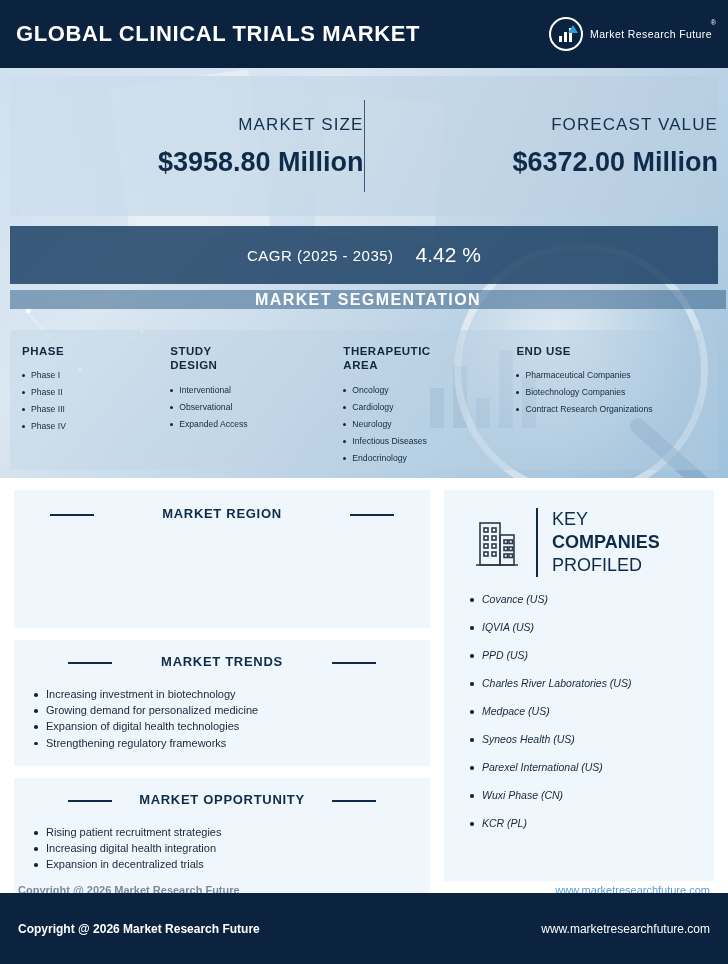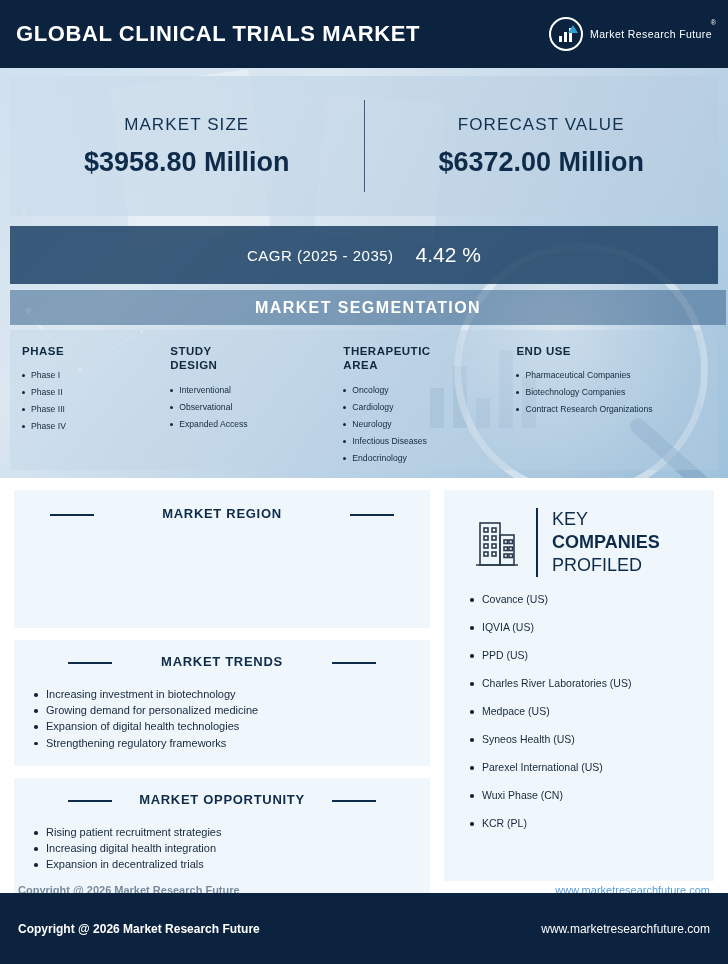--- a/index.html
+++ b/index.html
@@ -151,21 +151,21 @@
   .stats-band {
     position: absolute;
     top: 8px; left: 10px; right: 10px;
     height: 140px;
     background: linear-gradient(90deg, rgba(206,222,236,0.80), rgba(183,205,224,0.72));
     display: flex;
     align-items: center;
   }
   .stat {
     flex: 1;
-    text-align: center;
+    text-align: right;
     color: #14314f;
   }
   .stat-label {
     font-size: 17px;
     letter-spacing: 1.1px;
     margin-bottom: 12px;
     color: #123150;
   }
   .stat-value {
     font-size: 27px;
@@ -188,21 +188,21 @@
     justify-content: center;
     gap: 22px;
     color: #ffffff;
   }
   .cagr-label { font-size: 15px; letter-spacing: 0.5px; }
   .cagr-value { font-size: 21px; }
 
   .seg-title-band {
     position: absolute;
     top: 222px; left: 10px; right: 2px;
-    height: 35px;
+    height: 19px;
     background: rgba(58,101,140,0.55);
     display: flex;
     align-items: center;
     justify-content: center;
   }
   .seg-title {
     color: #ffffff;
     font-size: 16px;
     font-weight: bold;
     letter-spacing: 1.4px;
@@ -347,20 +347,21 @@
     line-height: 1.28;
   }
   .kc-l1 { font-size: 18px; color: #0e2c49; }
   .kc-l2 { font-size: 18px; color: #0e2c49; font-weight: bold; }
   .kc-l3 { font-size: 18px; color: #0e2c49; }
 
   .company-list {
     list-style: none;
     margin: 16px 0 0 0;
     padding: 0 0 0 8px;
+    font-style: italic;
   }
   .company-list li {
     color: #16283a;
     font-size: 10.5px;
     padding-left: 14px;
     position: relative;
     margin-bottom: 16px;
   }
   .company-list li:before {
     content: "";

